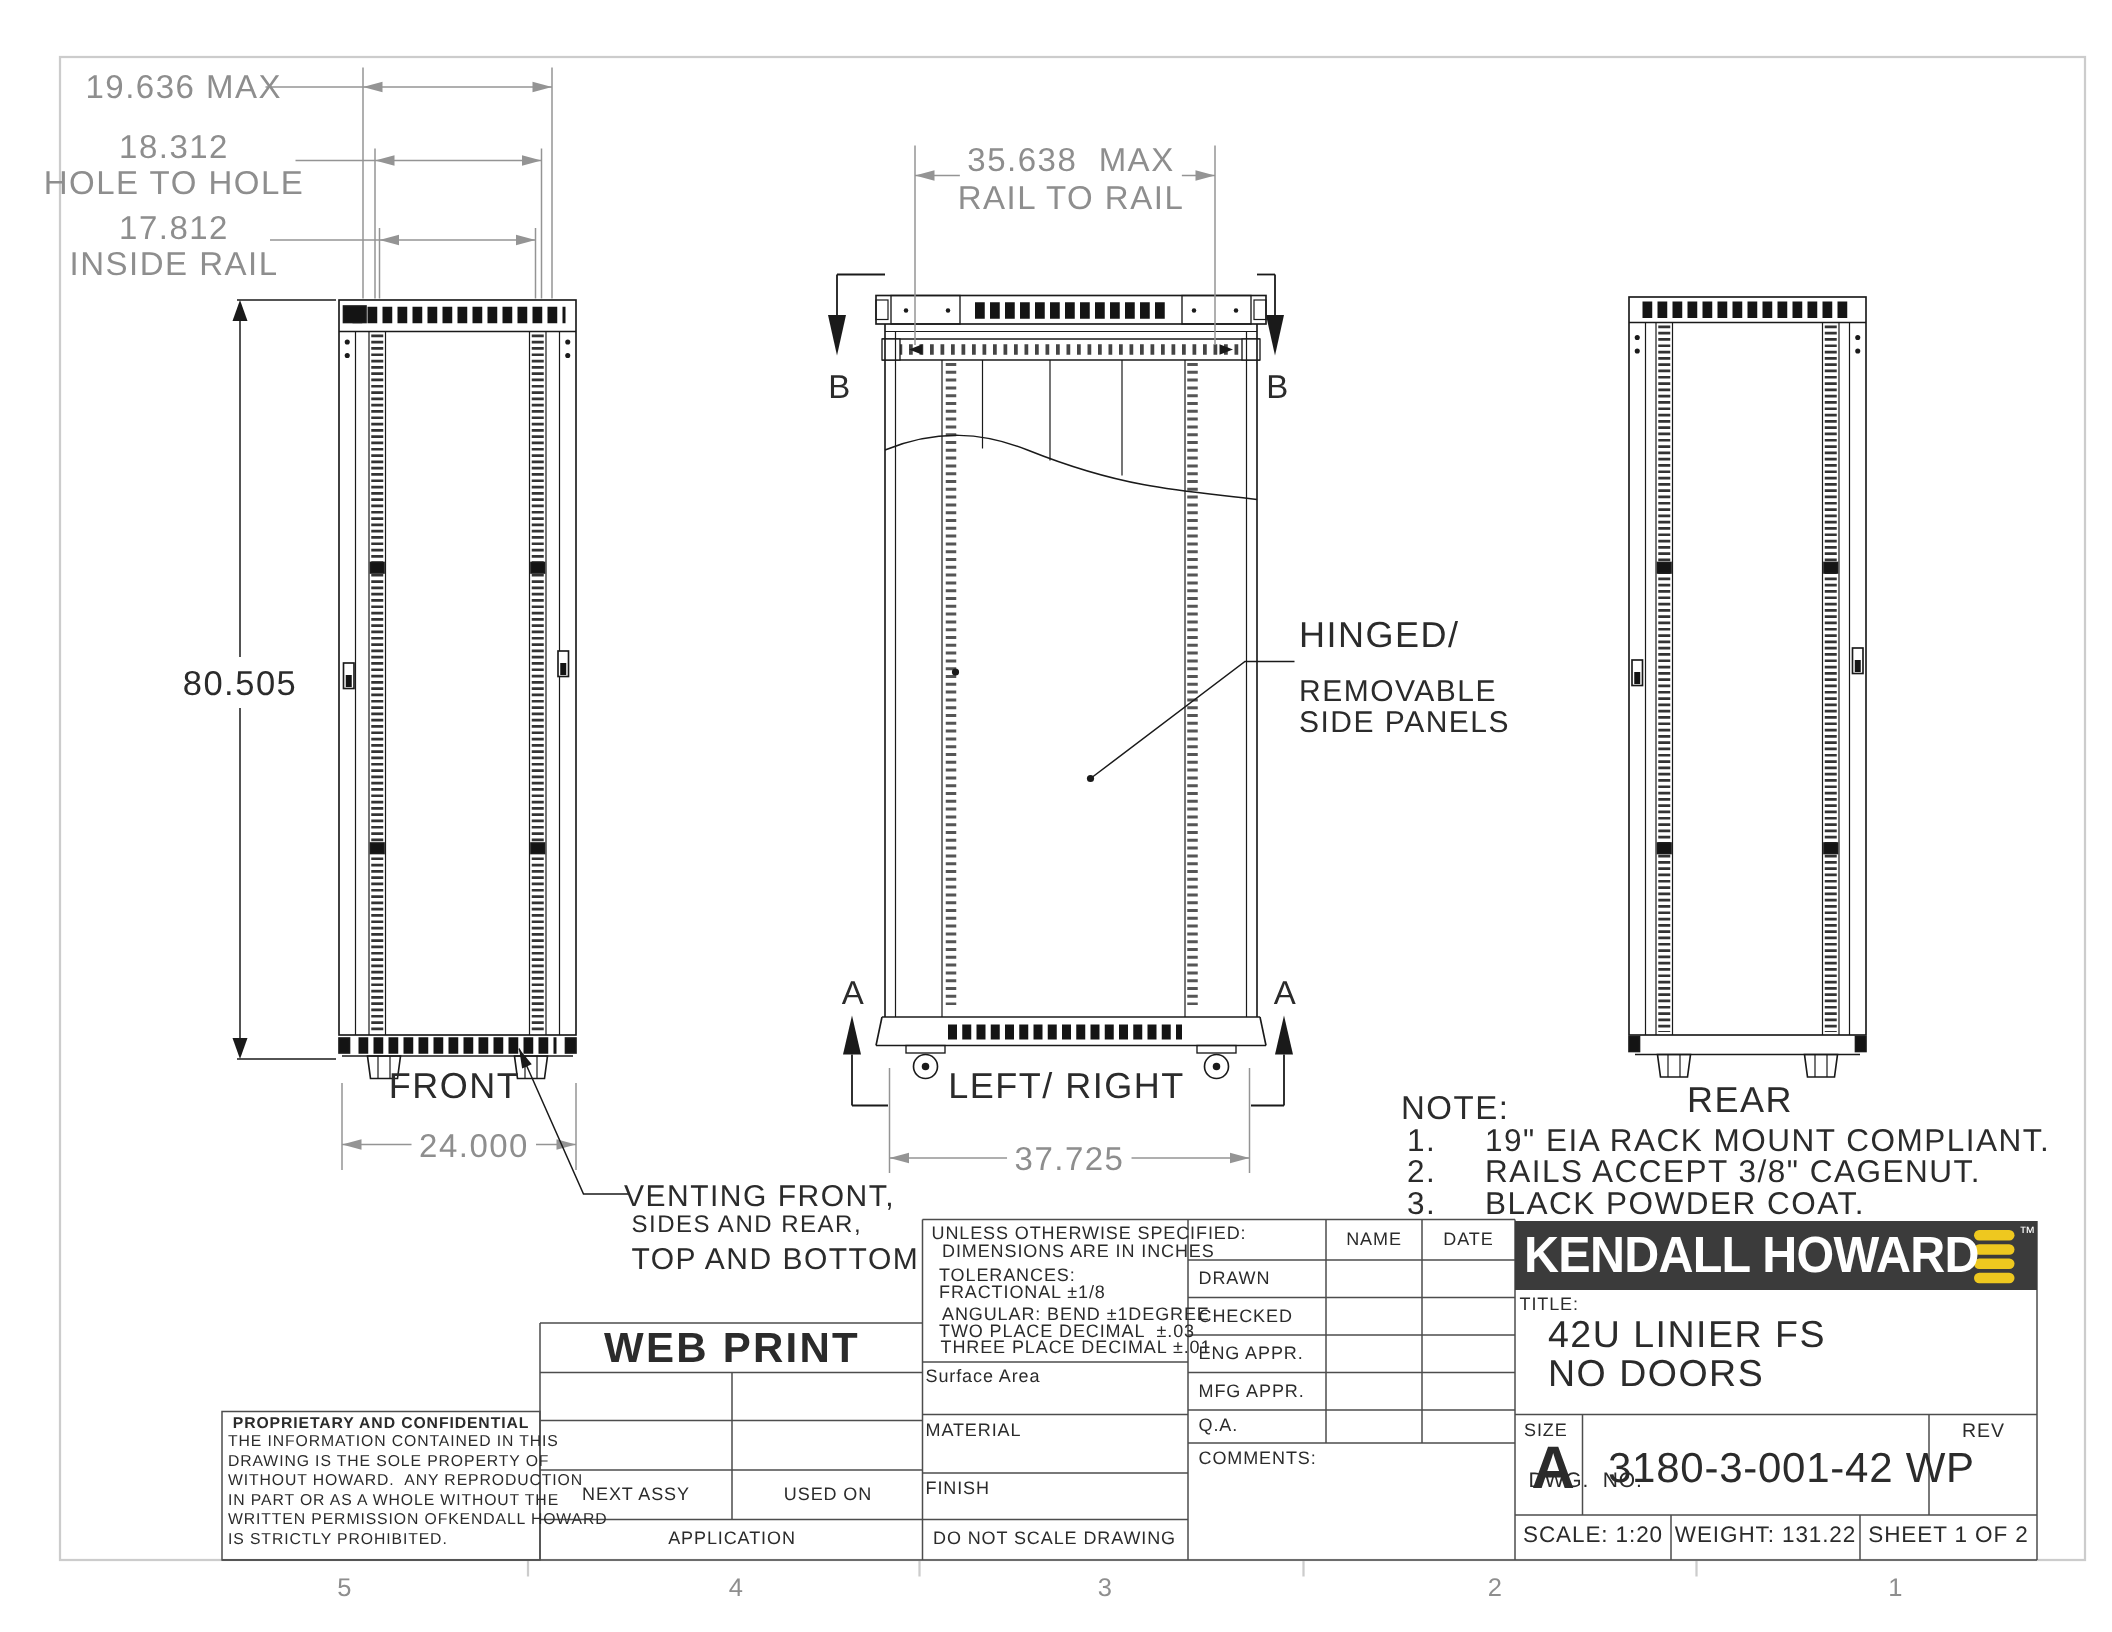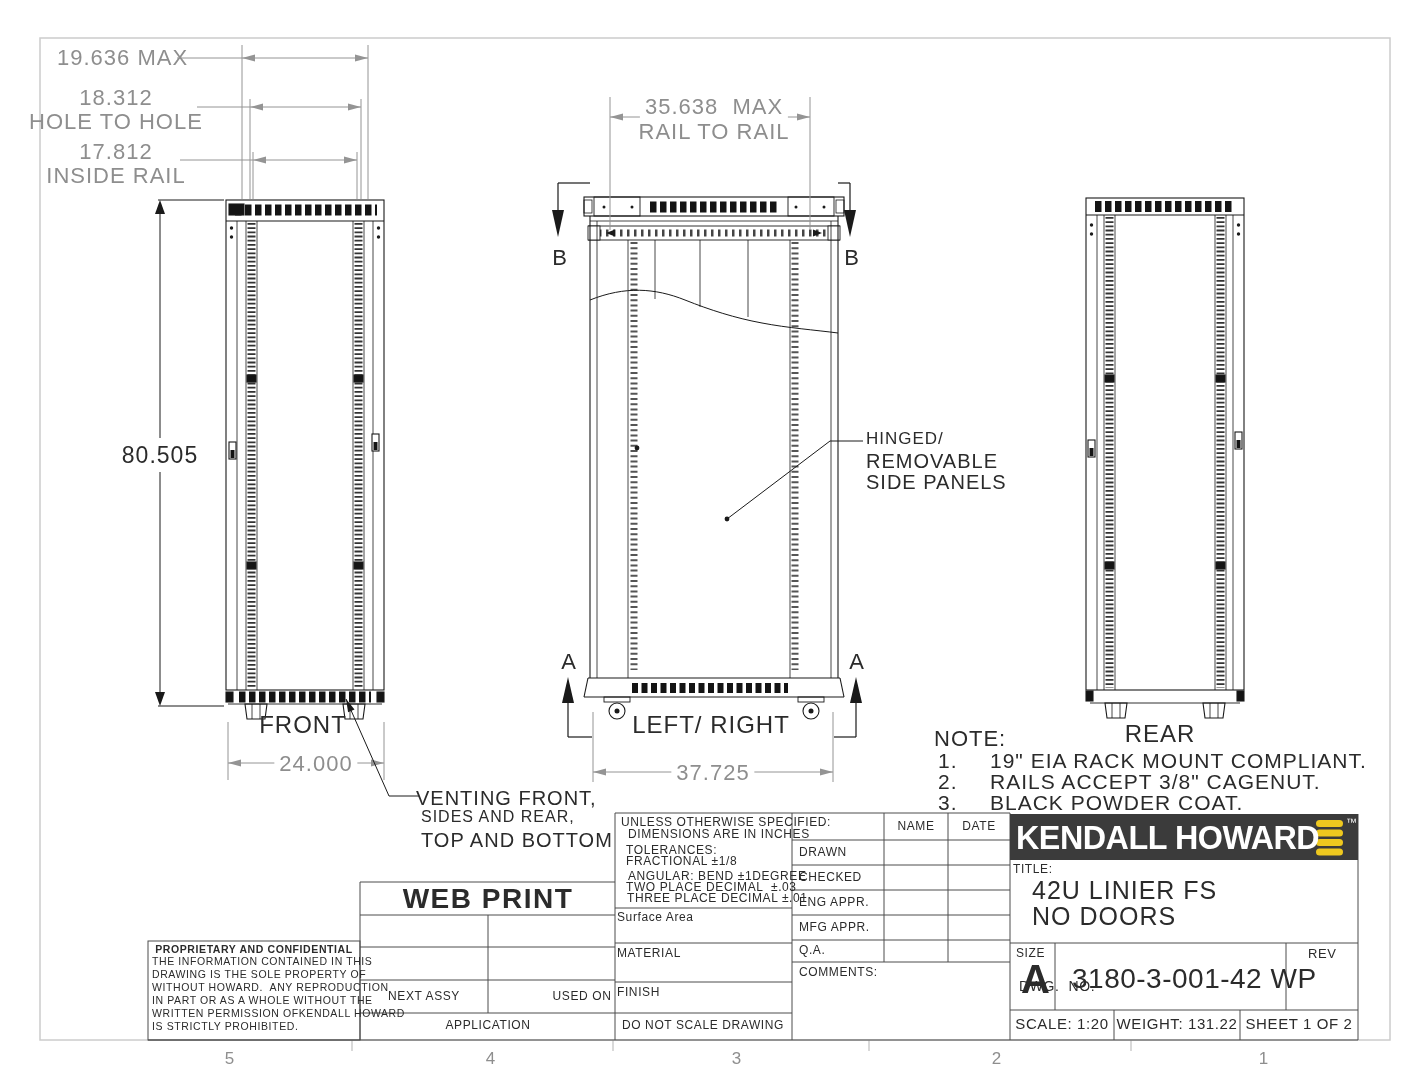--- a/index.html
+++ b/index.html
@@ -309,21 +309,21 @@
 <div class="t gray c bgw" style="left:713px;top:761px;font-size:22px;">37.725</div>
 
 <div class="t c" style="left:303px;top:712px;font-size:24px;">FRONT</div>
 <div class="t c" style="left:711px;top:712px;font-size:24px;">LEFT/ RIGHT</div>
 <div class="t c" style="left:1160px;top:721px;font-size:24px;">REAR</div>
 <div class="t c" style="left:560px;top:246px;font-size:22px;">B</div>
 <div class="t c" style="left:852px;top:246px;font-size:22px;">B</div>
 <div class="t c" style="left:569px;top:650px;font-size:22px;">A</div>
 <div class="t c" style="left:857px;top:650px;font-size:22px;">A</div>
 
-<div class="t" style="left:866px;top:430px;font-size:17px;">HINGED/</div>
+<div class="t" style="left:866px;top:411px;font-size:24px;">HINGED/</div>
 <div class="t" style="left:866px;top:451px;font-size:20px;">REMOVABLE</div>
 <div class="t" style="left:866px;top:472px;font-size:20px;">SIDE PANELS</div>
 <div class="t" style="left:416px;top:788px;font-size:20px;">VENTING FRONT,</div>
 <div class="t" style="left:421px;top:809px;font-size:16px;">SIDES AND REAR,</div>
 <div class="t" style="left:421px;top:830px;font-size:20px;">TOP AND BOTTOM</div>
 
 <div class="t" style="left:934px;top:727px;font-size:22px;">NOTE:</div>
 <div class="t" style="left:938px;top:750px;font-size:21px;">1.</div>
 <div class="t" style="left:990px;top:750px;font-size:21px;">19" EIA RACK MOUNT COMPLIANT.</div>
 <div class="t" style="left:938px;top:771px;font-size:21px;">2.</div>
@@ -361,21 +361,21 @@
 <div class="t" style="left:1021px;top:958px;font-size:40px;font-weight:bold;letter-spacing:0;">A</div>
 <div class="t small" style="left:1019px;top:947px;font-size:14px;margin-top:32px;">DWG.  NO.</div>
 <div class="t" style="left:1072px;top:964px;font-size:28px;letter-spacing:.5px;">3180-3-001-42 WP</div>
 <div class="t small" style="left:1308px;top:947px;font-size:13px;">REV</div>
 <div class="t c" style="left:1062px;top:1016px;font-size:15px;letter-spacing:.6px;">SCALE: 1:20</div>
 <div class="t c" style="left:1177px;top:1016px;font-size:15px;letter-spacing:.6px;">WEIGHT: 131.22</div>
 <div class="t c" style="left:1299px;top:1016px;font-size:15px;letter-spacing:.6px;">SHEET 1 OF 2</div>
 
 <div class="t c" style="left:488px;top:884px;font-size:28px;font-weight:bold;letter-spacing:1.5px;">WEB PRINT</div>
 <div class="t small c" style="left:424px;top:990px;font-size:12px;">NEXT ASSY</div>
-<div class="t small c" style="left:552px;top:990px;font-size:12px;margin-left:30px;">USED ON</div>
+<div class="t small c" style="left:552px;top:990px;font-size:12px;">USED ON</div>
 <div class="t small c" style="left:488px;top:1019px;font-size:12px;">APPLICATION</div>
 
 <div class="t small c" style="left:254px;top:944px;font-size:10.5px;font-weight:bold;">PROPRIETARY AND CONFIDENTIAL</div>
 <div class="t small" style="left:152px;top:956px;font-size:10.5px;">THE INFORMATION CONTAINED IN THIS</div>
 <div class="t small" style="left:152px;top:969px;font-size:10.5px;">DRAWING IS THE SOLE PROPERTY OF</div>
 <div class="t small" style="left:152px;top:982px;font-size:10.5px;">WITHOUT HOWARD.  ANY REPRODUCTION</div>
 <div class="t small" style="left:152px;top:995px;font-size:10.5px;">IN PART OR AS A WHOLE WITHOUT THE</div>
 <div class="t small" style="left:152px;top:1008px;font-size:10.5px;">WRITTEN PERMISSION OFKENDALL HOWARD</div>
 <div class="t small" style="left:152px;top:1021px;font-size:10.5px;">IS STRICTLY PROHIBITED.</div>
 

